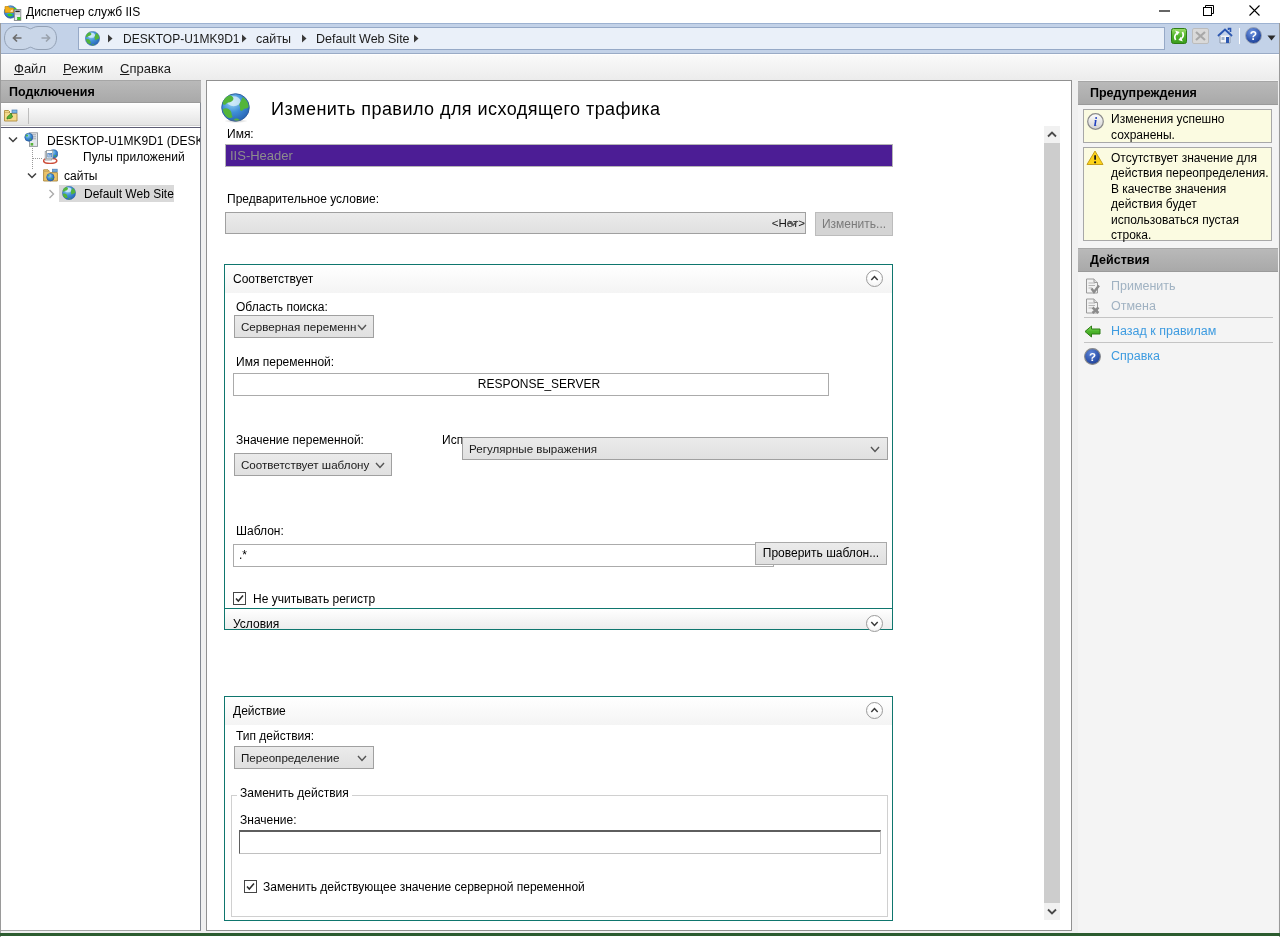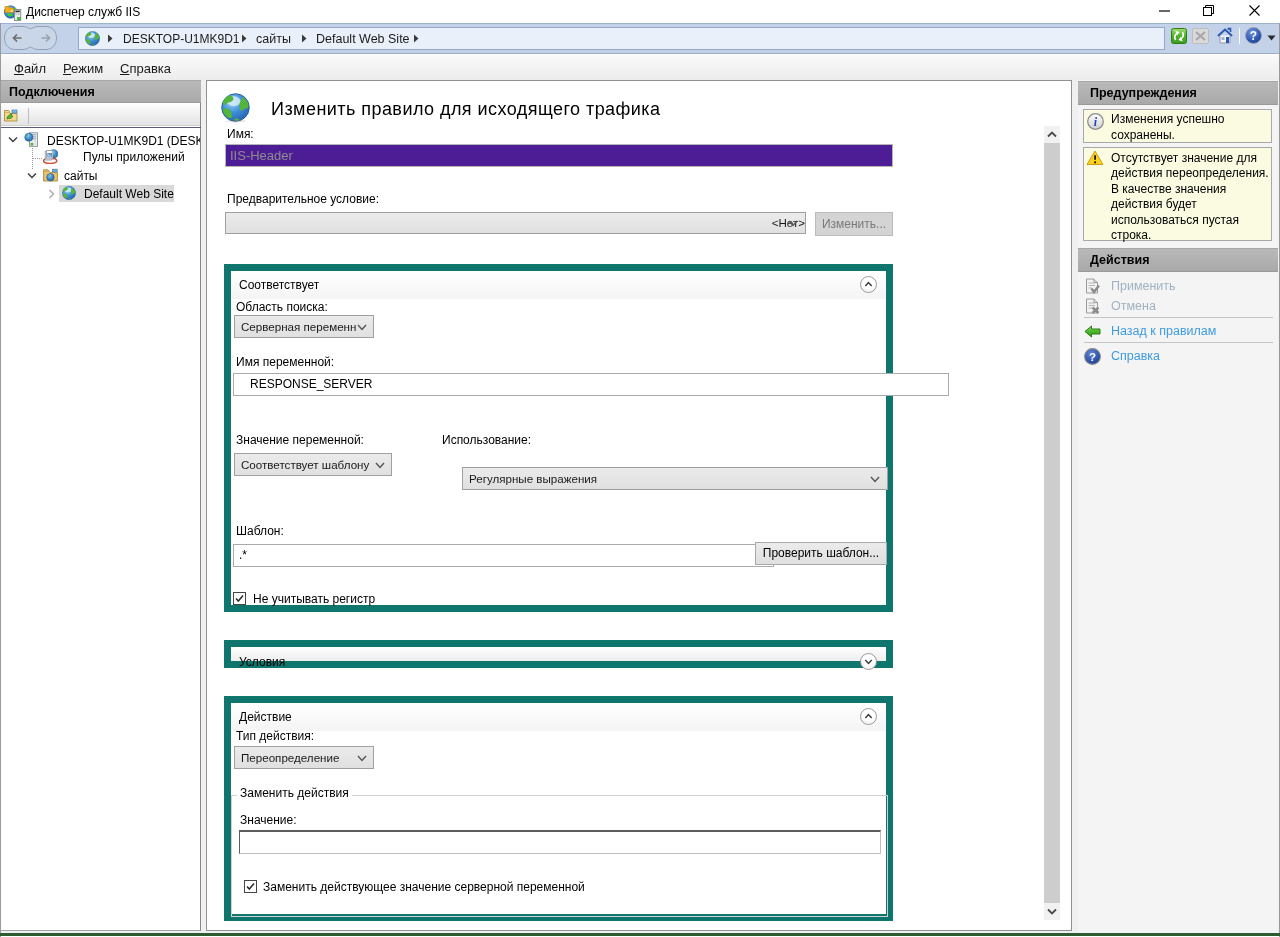--- a/index.html
+++ b/index.html
@@ -13,21 +13,21 @@
 #appbg{left:0;top:80px;width:1280px;height:853px;background:#f0f0f0;}
 
 #leftpanel{left:0;top:80px;width:201px;height:851px;background:#fff;border-right:1px solid #828790;border-bottom:1px solid #a5a5a5;}
 #lefthdr{left:0;top:80px;width:201px;height:23px;background:linear-gradient(#b9b9b9,#a9a9a9);border-top:1px solid #a6a6a6;border-bottom:1px solid #9a9a9a;}
 #lefttool{left:0;top:104px;width:200px;height:22px;background:linear-gradient(#fdfdfd,#e4e4e4);border-bottom:1px solid #d0d0d0;}
 #treetop{left:0;top:127px;width:201px;height:1px;background:#5c5c74;}
 .phdr{font-size:12.5px;font-weight:bold;color:#000;}
 
 #maincontent{left:206px;top:80px;width:866px;height:851px;background:#fff;border:1px solid #919191;}
 
-.gbox{left:224px;width:669px;border:7px solid #0f766e;background:#fff;}
+.gbox{left:224px;width:669px;border:1px solid #0f766e;background:#fff;}
 .gboxhdr{position:absolute;left:0;top:0;width:100%;height:28px;background:linear-gradient(#ffffff,#f4f4f4);}
 .ghdrtext{position:absolute;left:8px;top:7px;font-size:12px;color:#000;}
 .chev{position:absolute;width:17px;height:17px;border-radius:50%;border:1px solid #9b9b9b;background:radial-gradient(circle at 50% 35%,#ffffff 40%,#ececec);}
 .lbl{font-size:12px;color:#000;}
 .combo{background:linear-gradient(#ebebeb,#e0e0e0);border:1px solid #a0a0a0;font-size:11.6px;color:#1a1a1a;white-space:nowrap;overflow:hidden;}
 .tfield{background:#fff;border:1px solid #ababab;font-size:12px;color:#000;}
 .cbox{width:13px;height:13px;background:#fff;border:1px solid #454545;}
 
 #rightpanel{left:1078px;top:80px;width:200px;height:853px;background:#f4f4f4;}
 .rhdr{left:1078px;width:200px;height:24px;background:linear-gradient(#b9b9b9,#a9a9a9);border-top:1px solid #a6a6a6;border-bottom:1px solid #9a9a9a;}
@@ -263,40 +263,40 @@
         <path d="M4.3 9 L7.5 5.6 L10.7 9" fill="none" stroke="#3a3a3a" stroke-width="1.5"></path>
       </svg>
     </div>
   <div class="abs lbl" style="left:12px;top:300px;"></div>
 </div>
 <div class="abs lbl" style="left:236px;top:300px;text-align:right;">Область поиска:</div>
 <div class="abs combo" style="left:234px;top:315px;width:140px;height:23px;line-height:21px;padding-left:6px;white-space:nowrap;overflow:hidden;">Серверная переменн<svg style="position:absolute;right:6px;top:8px;" width="10" height="7" viewBox="0 0 10 7">
       <path d="M1 1 L5 5.4 L9 1" fill="none" stroke="#555" stroke-width="1.4"></path>
     </svg></div>
 <div class="abs lbl" style="left:236px;top:355px;">Имя переменной:</div>
-<div class="abs tfield" style="left:233px;top:373px;width:716px;height:23px;line-height:21px;padding-left:16px;">RESPONSE_SERVER</div>
+<div class="abs tfield" style="left:233px;top:373px;width:596px;height:23px;line-height:21px;padding-left:16px;text-align:center;">RESPONSE_SERVER</div>
 <div class="abs lbl" style="left:236px;top:433px;text-align:center;">Значение переменной:</div>
 <div class="abs lbl" style="left:442px;top:433px;">Использование:</div>
 <div class="abs combo" style="left:234px;top:453px;width:158px;height:23px;line-height:21px;padding-left:6px;">Соответствует шаблону<svg style="position:absolute;right:6px;top:8px;" width="10" height="7" viewBox="0 0 10 7">
       <path d="M1 1 L5 5.4 L9 1" fill="none" stroke="#555" stroke-width="1.4"></path>
     </svg></div>
-<div class="abs combo" style="left:462px;top:467px;width:426px;height:23px;line-height:21px;padding-left:6px;">Регулярные выражения<svg style="position:absolute;right:7px;top:8px;" width="10" height="7" viewBox="0 0 10 7">
+<div class="abs combo" style="left:462px;top:437px;width:426px;height:23px;line-height:21px;padding-left:6px;">Регулярные выражения<svg style="position:absolute;right:7px;top:8px;" width="10" height="7" viewBox="0 0 10 7">
       <path d="M1 1 L5 5.4 L9 1" fill="none" stroke="#555" stroke-width="1.4"></path>
     </svg></div>
 <div class="abs lbl" style="left:236px;top:524px;">Шаблон:</div>
 <div class="abs tfield" style="left:233px;top:544px;width:541px;height:23px;line-height:21px;padding-left:5px;">.*</div>
 <div class="abs" style="left:755px;top:542px;width:132px;height:23px;background:linear-gradient(#ebebeb,#e0e0e0);border:1px solid #a9a9a9;font-size:12px;color:#000;text-align:center;line-height:21px;">Проверить шаблон...</div>
 <div class="abs cbox" style="left:233px;top:592px;">
     <svg width="11" height="11" viewBox="0 0 11 11">
       <path d="M2 5.5 L4.3 8 L9 2.5" fill="none" stroke="#2b2b2b" stroke-width="1.5"></path>
     </svg>
   </div>
 <div class="abs lbl" style="left:253px;top:592px;">Не учитывать регистр</div>
 
-<div class="abs gbox" style="top:640px;height:28px;background:linear-gradient(#ffffff,#ededed);">
+<div class="abs gbox" style="top:608px;height:22px;background:linear-gradient(#ffffff,#ededed);">
   <div class="ghdrtext" style="top:8px;">Условия</div>
   <div class="chev" style="right:9px;top:6px;">
       <svg width="15" height="15" viewBox="0 0 15 15">
         <path d="M4.3 6 L7.5 9.4 L10.7 6" fill="none" stroke="#3a3a3a" stroke-width="1.5"></path>
       </svg>
     </div>
 </div>
 
 <div class="abs gbox" style="top:696px;height:225px;">
   <div class="gboxhdr"></div>

